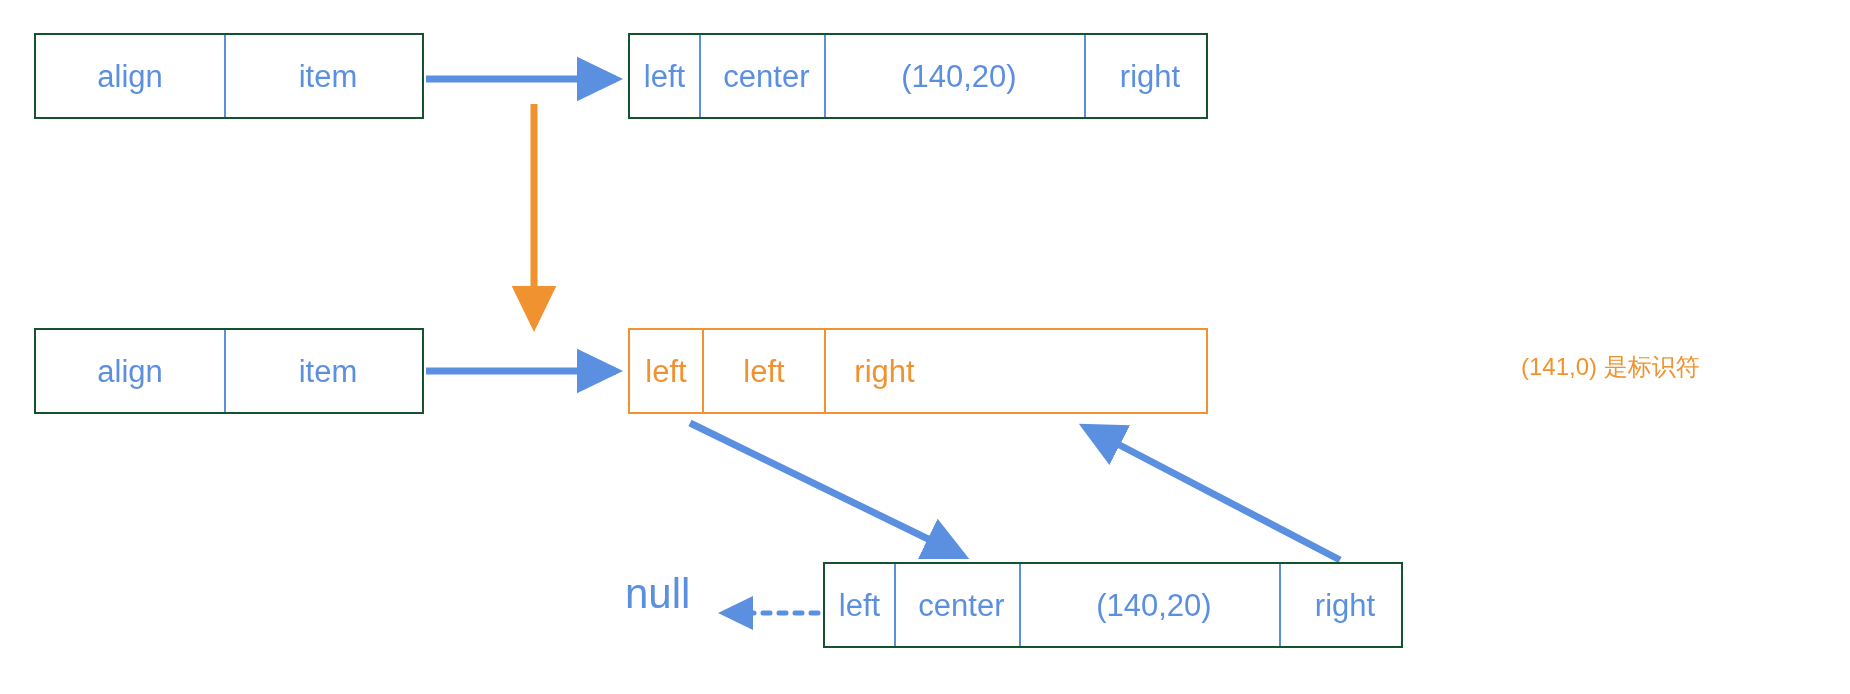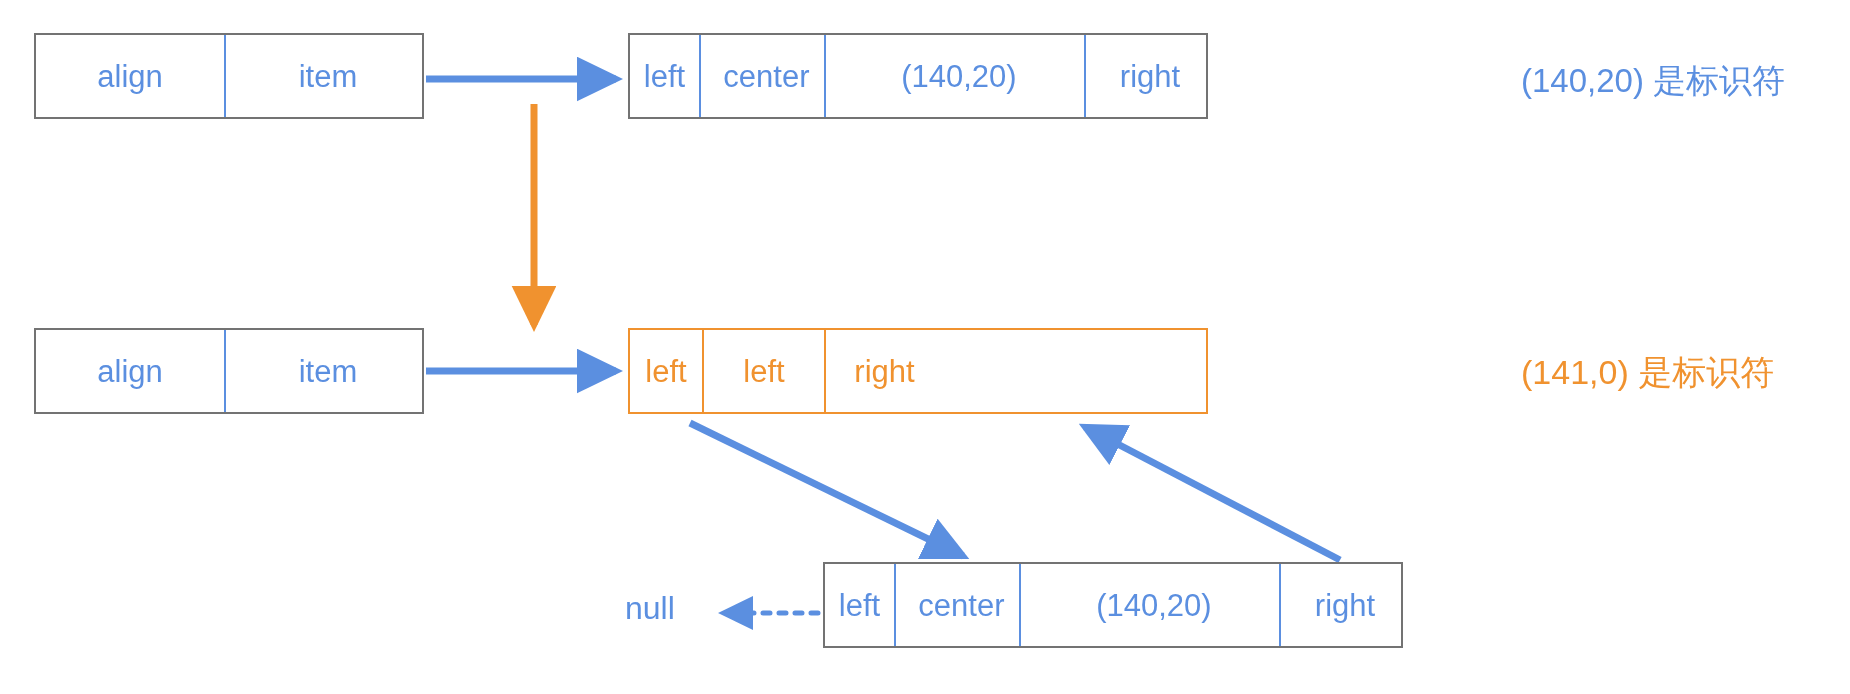--- a/index.html
+++ b/index.html
@@ -18,21 +18,21 @@
   }
   .node .cell{
     box-sizing:border-box;
     display:flex;
     align-items:center;
     justify-content:center;
     white-space:nowrap;
     line-height:1;
   }
   
-  .blue{border:2px solid #737373;gap:8px;}
+  .blue{border:2px solid #14532d;gap:8px;}
   .blue .cell{border-right:2px solid #5B8FE0;color:#5B8FE0;}
   .blue .cell:last-child{border-right:none;text-align:center;}
   
   .orange{border:2px solid #F0922F;}
   .orange .cell{border-right:2px solid #F0922F;color:#F0922F;}
   .orange .cell:last-child{border-right:none;}
 
   .txt{position:absolute;white-space:nowrap;line-height:1;}
   .blue-txt{color:#5B8FE0;}
   .orange-txt{color:#F0922F;}
@@ -75,37 +75,36 @@
     <div class="cell" style="width:192px;">item</div>
   </div>
 
   <div class="node blue" style="left:628px;top:33px;width:580px;height:86px;font-size:31px;">
     <div class="cell" style="width:74px;">left</div>
     <div class="cell" style="width:122px;">center</div>
     <div class="cell" style="width:263px;">(140,20)</div>
     <div class="cell" style="width:117px;">right</div>
   </div>
 
-  <div class="txt blue-txt" style="left:1521px;top:64px;font-size:33px;">(140,20) 是标识符</div>
 
 
   <div class="node blue" style="left:34px;top:328px;width:390px;height:86px;font-size:31px;">
     <div class="cell" style="width:194px;">align</div>
     <div class="cell" style="width:192px;">item</div>
   </div>
 
   <div class="node orange" style="left:628px;top:328px;width:580px;height:86px;font-size:31px;">
     <div class="cell" style="width:74px;">left</div>
     <div class="cell" style="width:122px;">left</div>
     <div class="cell" style="width:117px;">right</div>
   </div>
 
-  <div class="txt orange-txt" style="left:1521px;top:355px;font-size:34px;text-align:center;">(141,0) 是标识符</div>
+  <div class="txt orange-txt" style="left:1521px;top:355px;font-size:24px;text-align:center;">(141,0) 是标识符</div>
 
-  <div class="txt blue-txt" style="left:625px;top:592px;font-size:32px;">null</div>
+  <div class="txt blue-txt" style="left:625px;top:573px;font-size:42px;">null</div>
 
   <div class="node blue" style="left:823px;top:562px;width:580px;height:86px;font-size:31px;">
     <div class="cell" style="width:74px;">left</div>
     <div class="cell" style="width:122px;">center</div>
     <div class="cell" style="width:263px;">(140,20)</div>
     <div class="cell" style="width:117px;">right</div>
   </div>
 
 </div>
 

